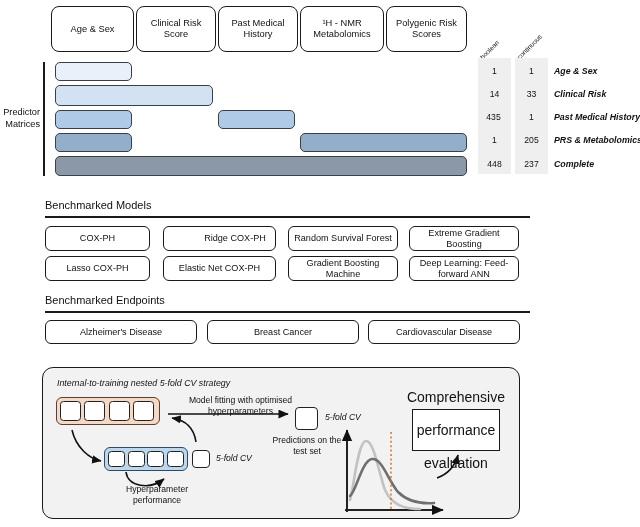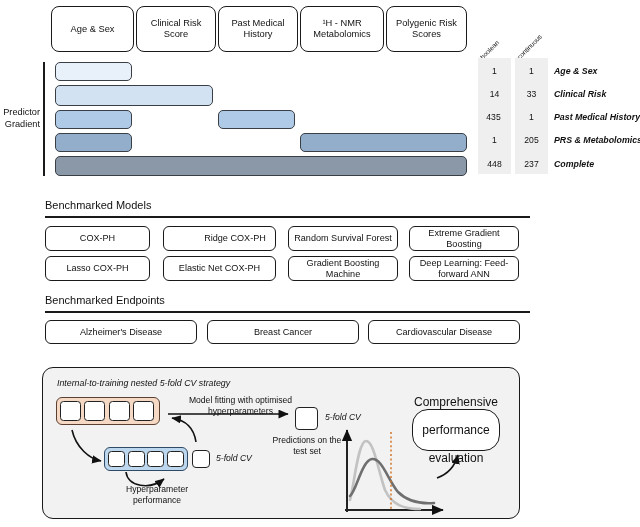--- a/index.html
+++ b/index.html
@@ -67,21 +67,21 @@
 <div class="rbox srcbox" style="left:300px;top:6px;width:84px;height:46px;align-items:center;">
   <span>¹H - NMR Metabolomics</span>
 </div>
 <div class="rbox srcbox" style="left:386px;top:6px;width:81px;height:46px;">
   <span>Polygenic Risk Scores</span>
 </div>
 
 <div class="bracket" style="left:43px;top:62px;height:114px;"></div>
 <div class="axlabel" style="left:0px;top:107px;width:40px;">
   <span>Predictor</span>
-  <span>Gradient</span>
+  <span>Matrices</span>
 </div>
 
 <div class="bar" style="left:55px;top:62px;width:77px;height:19px;background:#e8f0fa;"></div>
 <div class="bar" style="left:55px;top:85px;width:158px;height:21px;background:#d3e2f3;"></div>
 <div class="bar" style="left:55px;top:110px;width:77px;height:19px;background:#aecae6;"></div>
 <div class="bar" style="left:218px;top:110px;width:77px;height:19px;background:#aecae6;"></div>
 <div class="bar" style="left:55px;top:133px;width:77px;height:19px;background:#93aecb;"></div>
 <div class="bar" style="left:300px;top:133px;width:167px;height:19px;background:#93aecb;"></div>
 <div class="bar" style="left:55px;top:156px;width:412px;height:20px;background:#8b98a8;"></div>
 
@@ -182,21 +182,21 @@
 <div class="cvtext" style="left:272px;top:435px;width:70px;">
   <span>Predictions on</span>
   <span>the test set</span>
 </div>
 
 <div class="cvtext" style="left:102px;top:484px;width:110px;">
   <span>Hyperparameter</span>
   <span>performance</span>
 </div>
 
-<div class="rbox" style="left:412px;top:409px;width:88px;height:42px;border-radius:16px;font-size:12px;">
+<div class="rbox" style="left:412px;top:409px;width:88px;height:42px;border-radius:0;font-size:14px;">
   <span>
     <span>Comprehensive</span><br>
     <span>performance</span><br>
     <span>evaluation</span>
   </span>
 </div>
 
 <svg style="left:0;top:0;width:640px;height:527px;" viewBox="0 0 640 527">
   <defs>
     <marker id="ah" markerWidth="7" markerHeight="7" refX="5.6" refY="2.6" orient="auto">

